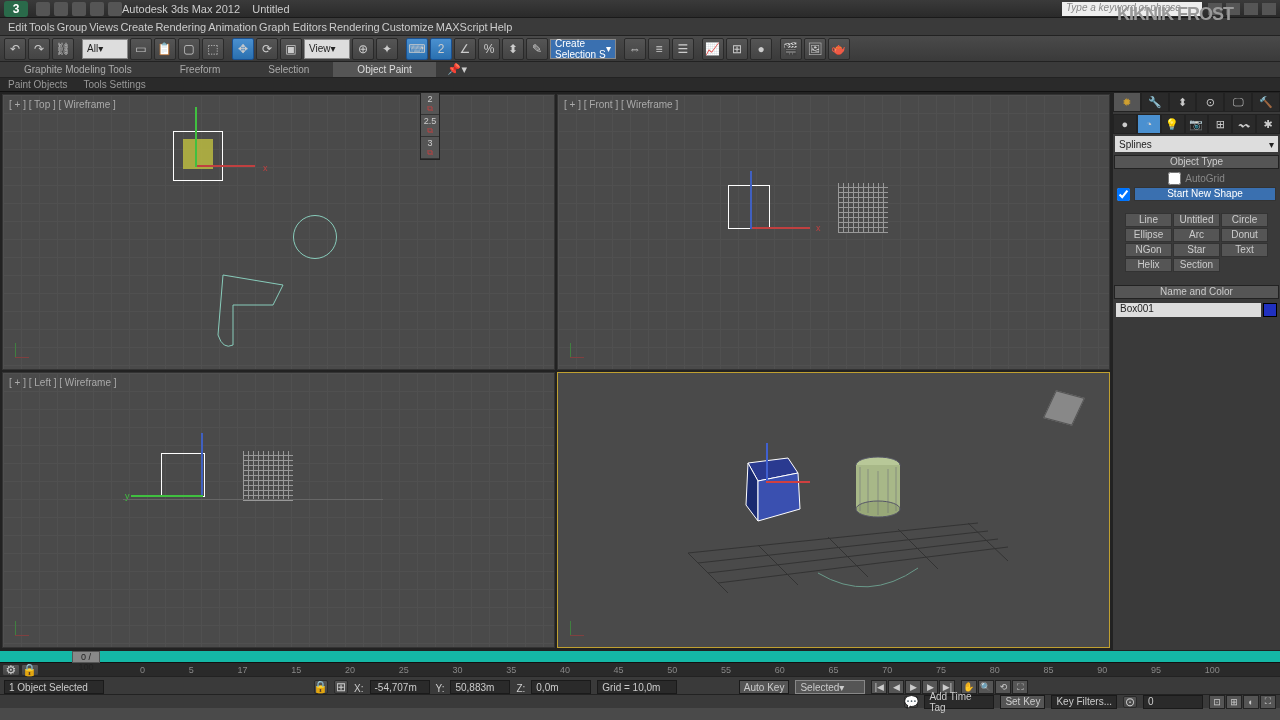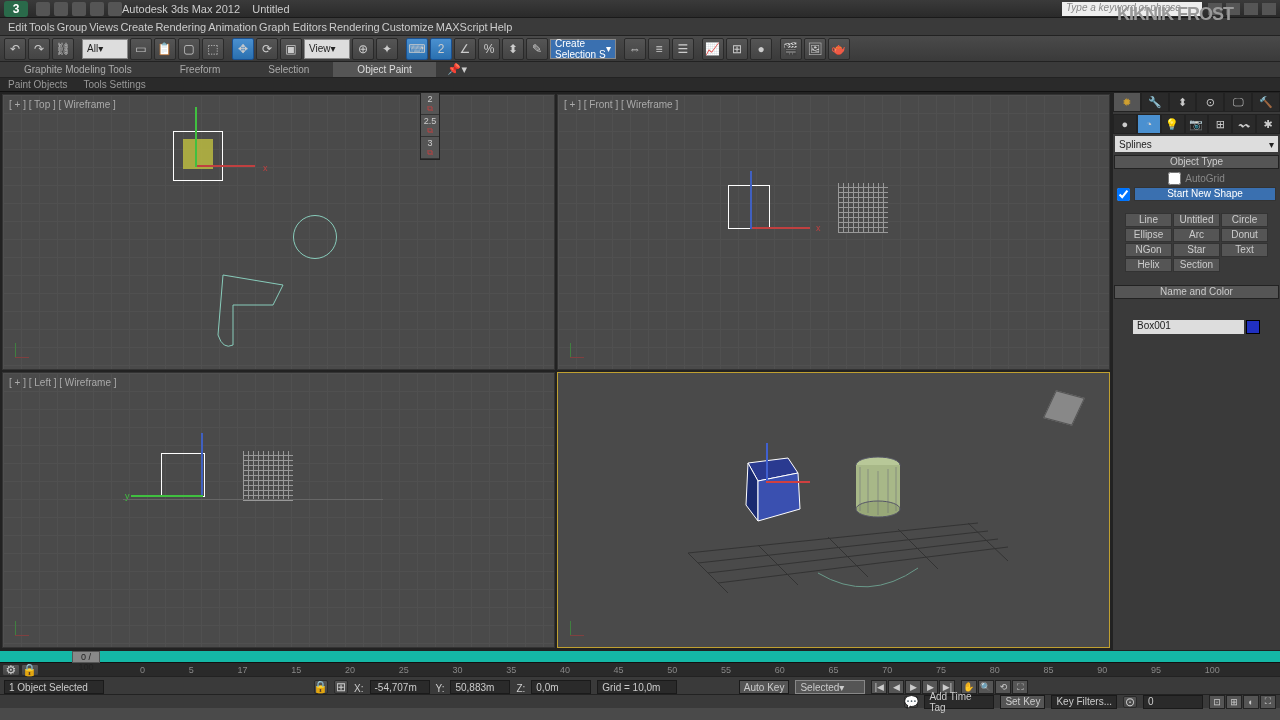--- a/index.html
+++ b/index.html
@@ -53,21 +53,21 @@
 .cmd-tabs .ct.active { background: #555; }
 .cmd-cats { display: flex; height: 20px; background: #2a2a2a; margin-top: 2px; }
 .cmd-cats .cc { flex: 1; border: 1px solid #222; display: flex; align-items: center; justify-content: center; }
 .cmd-cats .cc.active { background: #4a90d0; }
 .cmd-drop { margin: 2px; height: 16px; background: #ddd; color: #222; font-size: 10px; padding: 0 4px; display: flex; align-items: center; justify-content: space-between; }
 .rollout-head { height: 14px; background: #555; text-align: center; font-size: 10px; color: #ccc; margin: 1px; border: 1px solid #222; }
 .obj-grid { display: grid; grid-template-columns: 1fr 1fr 1fr; gap: 1px; padding: 12px; }
 .obj-btn { height: 14px; background: #555; text-align: center; font-size: 10px; color: #ccc; border: 1px solid #333; }
 .obj-btn.active { background: #3a70b0; color: #fff; }
 .autogrid { display: flex; align-items: center; justify-content: center; gap: 4px; font-size: 10px; color: #888; padding: 2px; }
-.name-row { display: flex; padding: 20px; gap: 2px; }
+.name-row { display: flex; padding: 3px; gap: 2px; }
 .name-input { flex: 1; height: 14px; background: #ddd; color: #222; font-size: 10px; padding: 0 4px; }
 .color-swatch { width: 14px; height: 14px; background: #2030c0; border: 1px solid #000; }
 
 
 .timeline { height: 12px; background: #14b8a6; display: flex; align-items: center; position: relative; border-top: 1px solid #222; }
 .time-slider { position: absolute; left: 72px; top: 0; height: 12px; width: 28px; background: #888; border: 1px solid #555; font-size: 9px; text-align: center; color: #222; }
 .track { height: 14px; background: #2a2a2a; display: flex; align-items: center; border-top: 1px solid #111; }
 .track .ticks { flex: 1; display: flex; justify-content: space-between; padding: 0 60px 0 90px; font-size: 9px; color: #888; }
 
 

